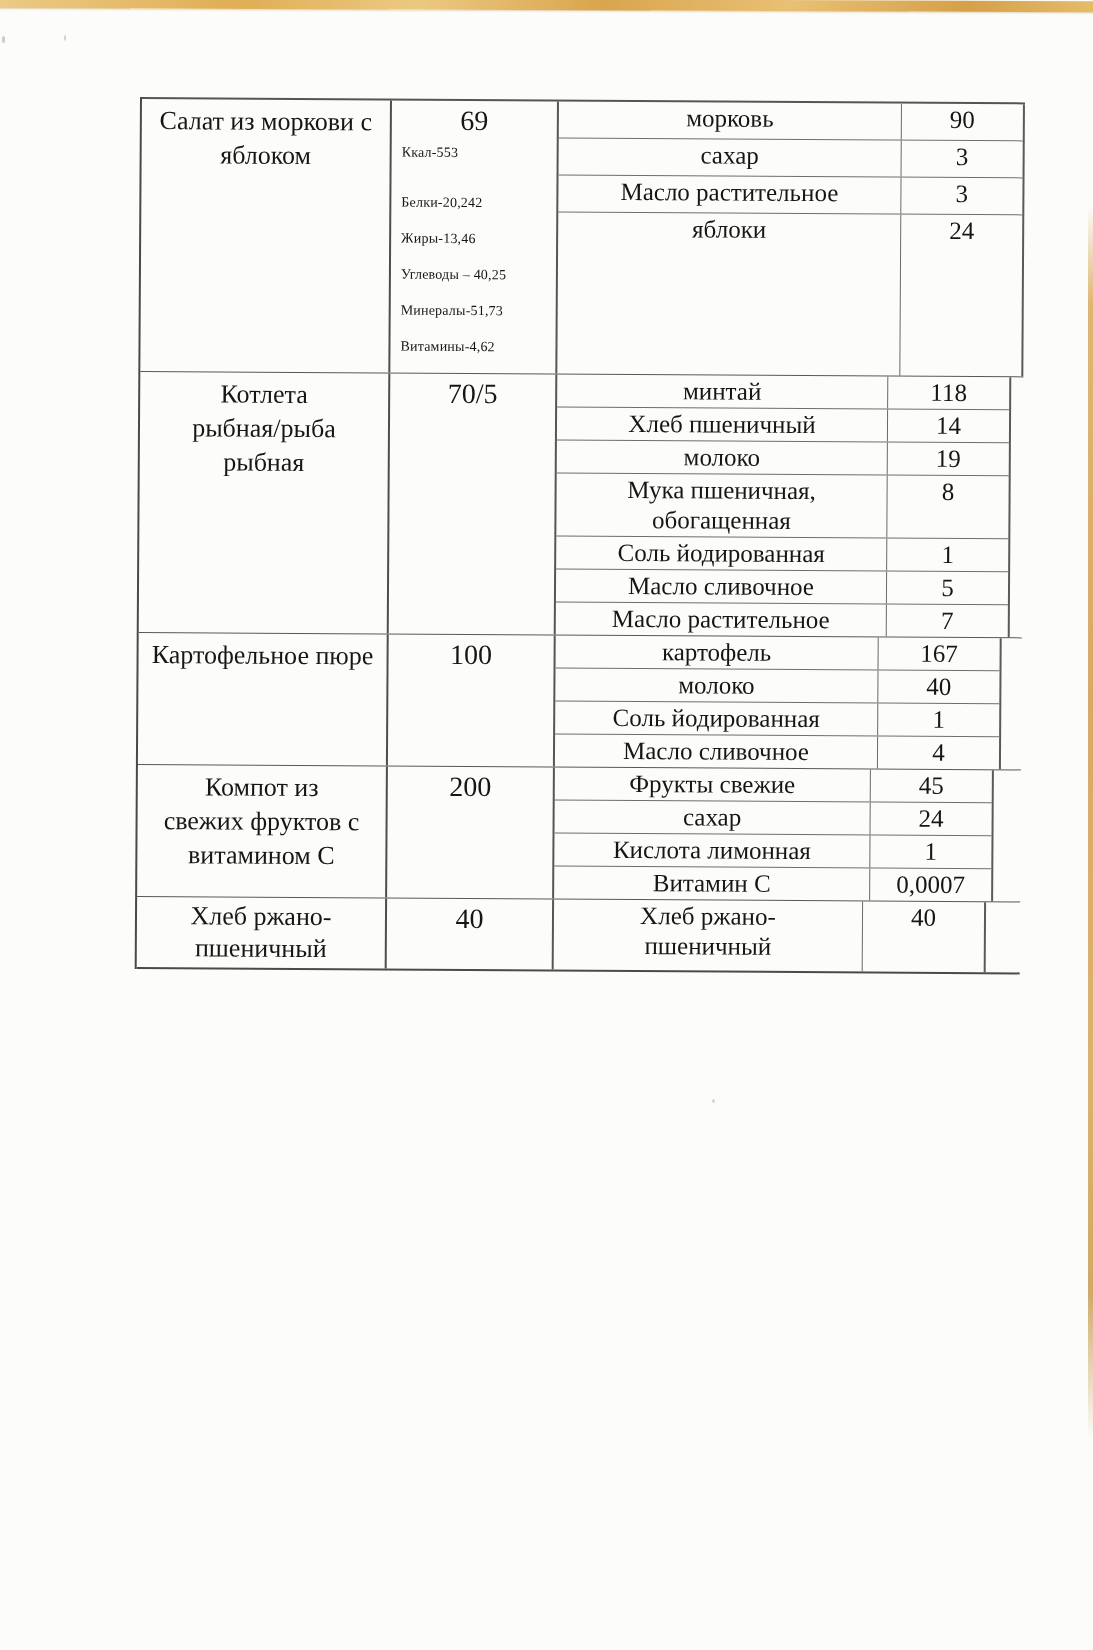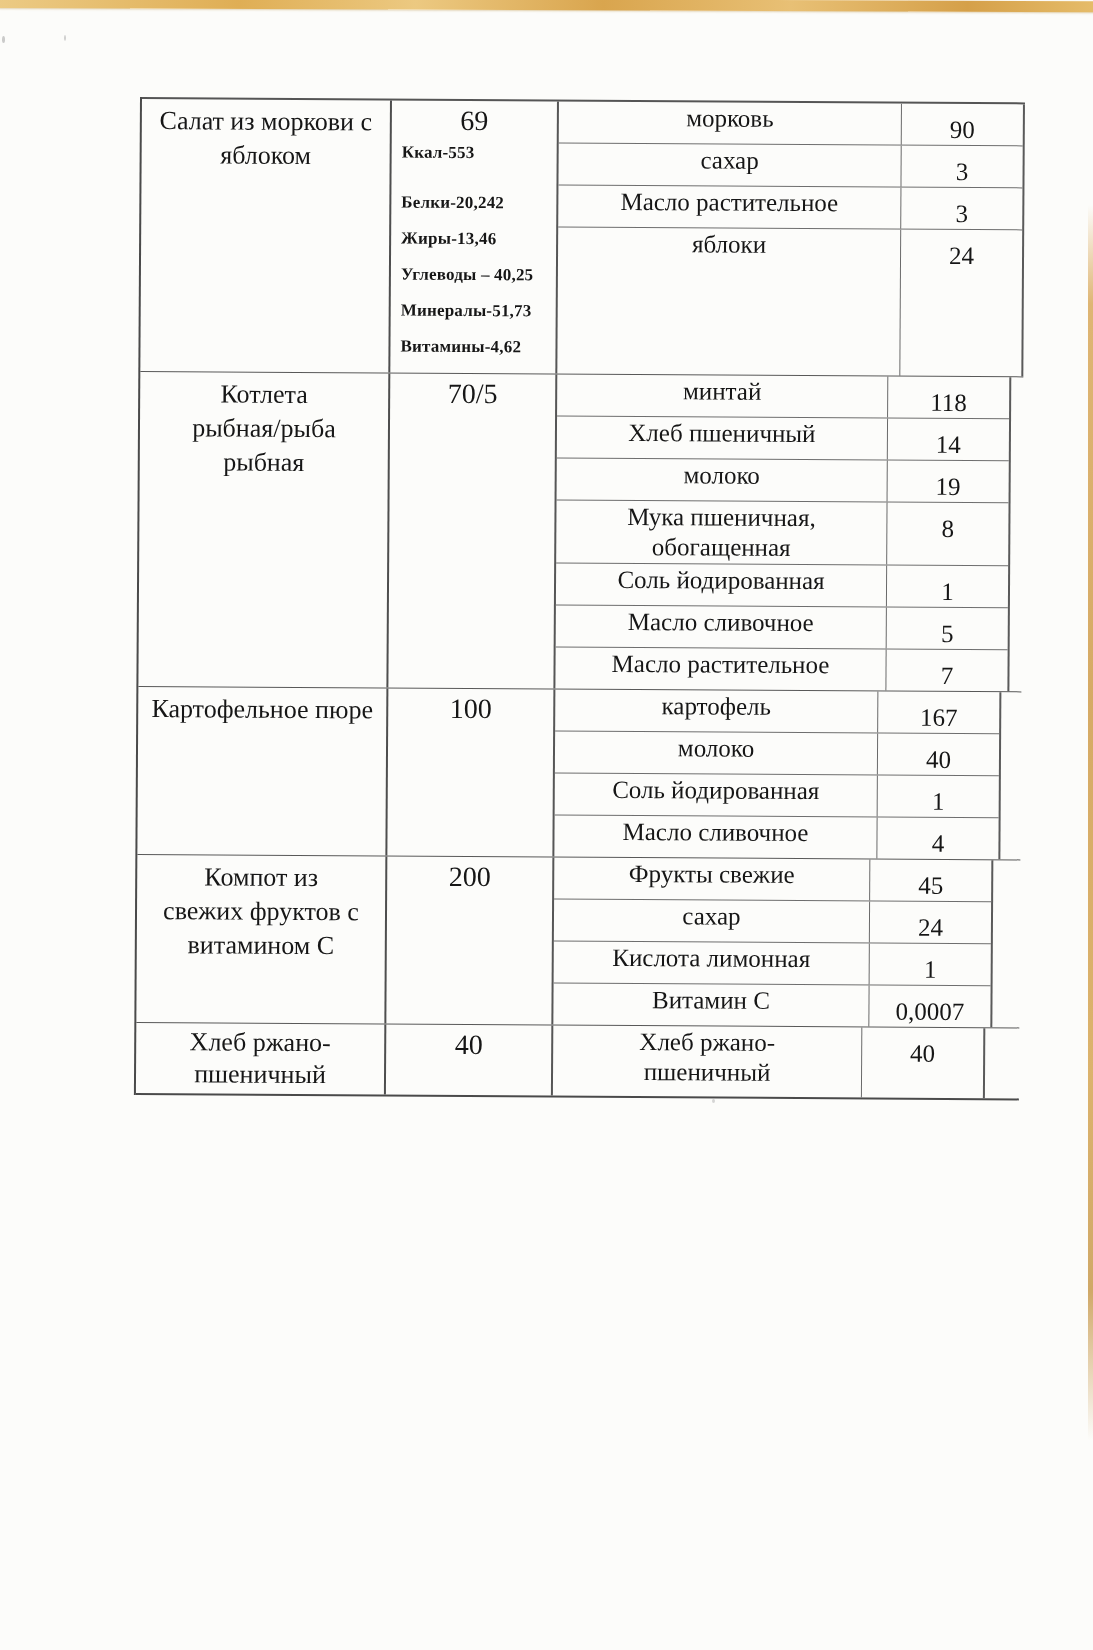--- a/index.html
+++ b/index.html
@@ -49,21 +49,21 @@
   .row-3 .dish-cell{padding:5px 25px 0 25px;}
   .row-4 .dish-cell{padding:3px 40px 0 40px;line-height:32px;}
 
   .portion-cell{
     width:165px;flex:0 0 165px;box-sizing:border-box;
     padding:4px 0 0 0;text-align:center;
   }
   .portion-value{font-size:28px;line-height:32px;}
   .nutrition-list{text-align:left;padding:6px 4px 0 10px;}
   .nut-line{
-    font-weight:bold;font-size:17px;line-height:19px;
+    font-weight:normal;font-size:14px;line-height:19px;
     margin-bottom:17px;white-space:nowrap;letter-spacing:.2px;
   }
   .nut-line:first-child{margin-bottom:31px;}
 
   .ingredients-box{
     box-sizing:border-box;display:flex;flex-direction:column;
     border-left:2px solid #565656;border-right:2px solid #5a5a5a;
   }
   .row-0 .ingredients-box{width:468px;}
   .row-1 .ingredients-box{width:456px;}
@@ -79,21 +79,21 @@
   .row-2 .ing-row{min-height:26px;}
   .row-3 .ing-row{min-height:29px;}
 
   .ing-name{
     flex:1 1 auto;text-align:center;font-size:25px;line-height:30px;
     padding:1px 30px 1px 30px;box-sizing:border-box;
   }
   .ing-qty{
     flex:0 0 122px;width:122px;box-sizing:border-box;
     border-left:1.3px solid #6a6a6a;
-    text-align:center;font-size:25px;line-height:30px;padding-top:11px;
+    text-align:center;font-size:25px;line-height:30px;padding-top:1px;
   }
 </style>
 </head>
 <body>
 
 <div class="top-band"></div>
 <div class="right-strip"></div>
 <div class="speck s1"></div>
 <div class="speck s2"></div>
 <div class="speck s3"></div>

